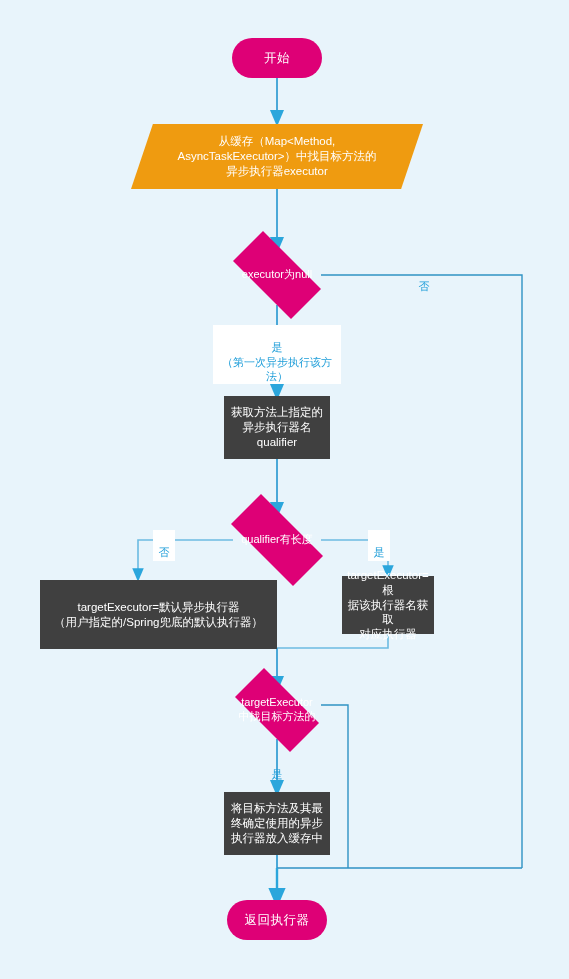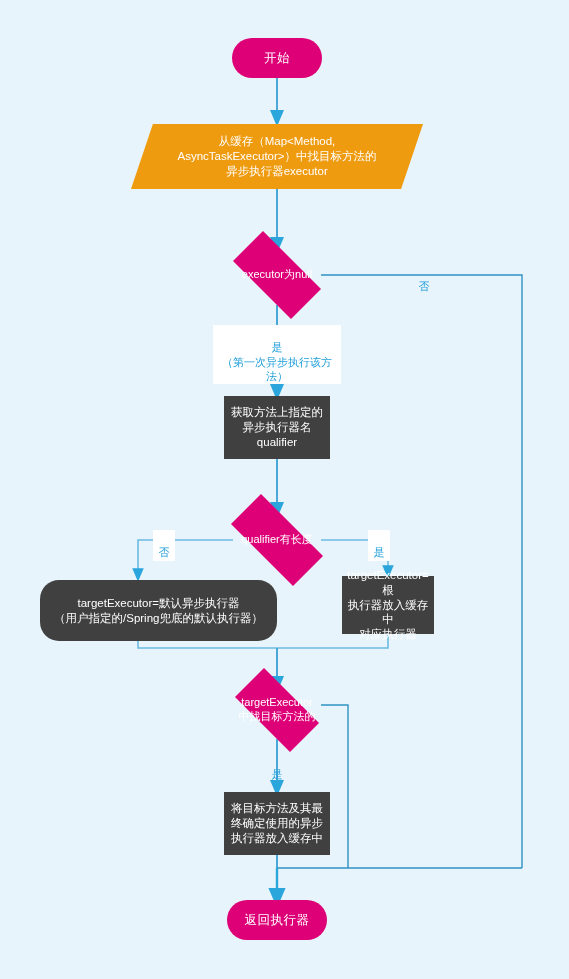--- a/index.html
+++ b/index.html
@@ -173,28 +173,28 @@
   </div>
 
   <div class="edge-label" style="left:153px; top:530px; width:22px;">
     <span>否</span>
   </div>
 
   <div class="edge-label" style="left:368px; top:530px; width:22px;">
     <span>是</span>
   </div>
 
-  <div class="node process" style="left:40px; top:580px; width:237px; height:61px;border-radius:19px;">
+  <div class="node process" style="left:40px; top:580px; width:237px; height:69px;">
     <span>targetExecutor=默认异步执行器
 （用户指定的/Spring兜底的默认执行器）</span>
   </div>
 
   <div class="node process" style="left:342px; top:576px; width:92px; height:58px;">
     <span>targetExecutor=根
-执行器放入缓存中
+据该执行器名获取
 对应执行器</span>
   </div>
 
   <div class="node decision" style="left:222px; top:681px; width:110px; height:58px;">
     <div class="diamond-shape"></div>
     <span class="diamond-text">targetExecutor
 中找目标方法的</span>
   </div>
 
   <div class="edge-label plain" style="left:266px; top:752px; width:22px;">

